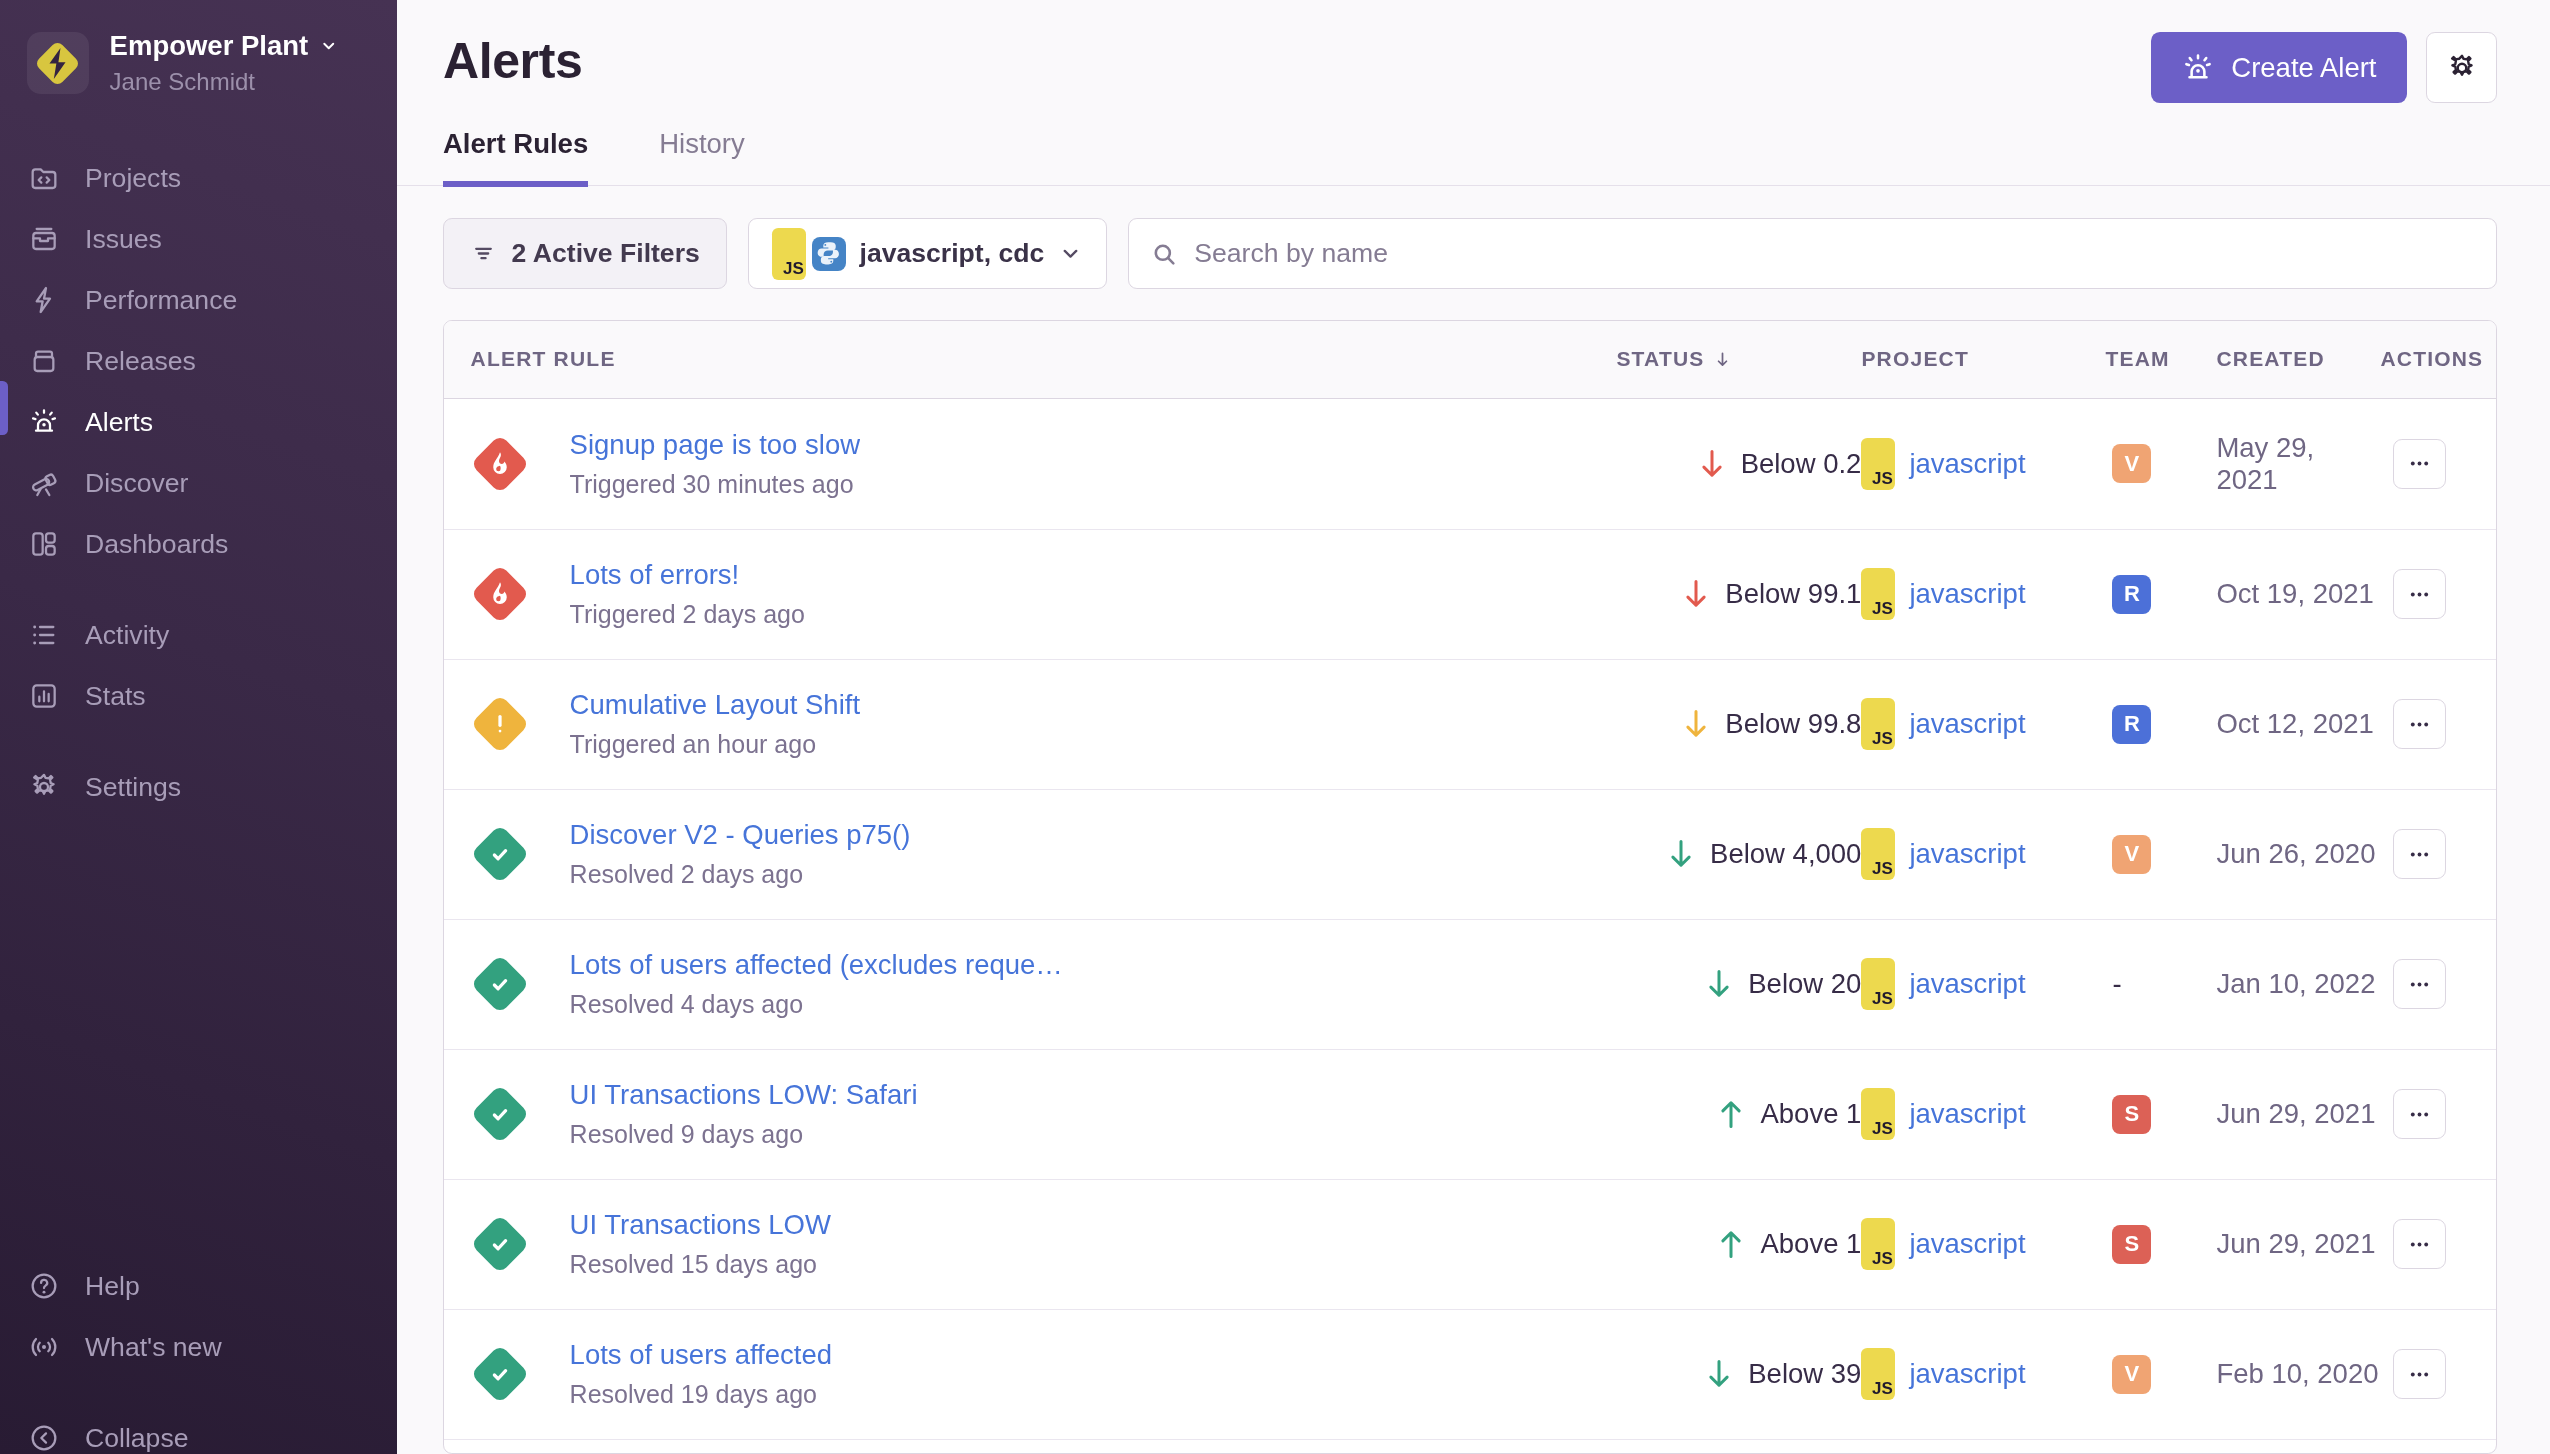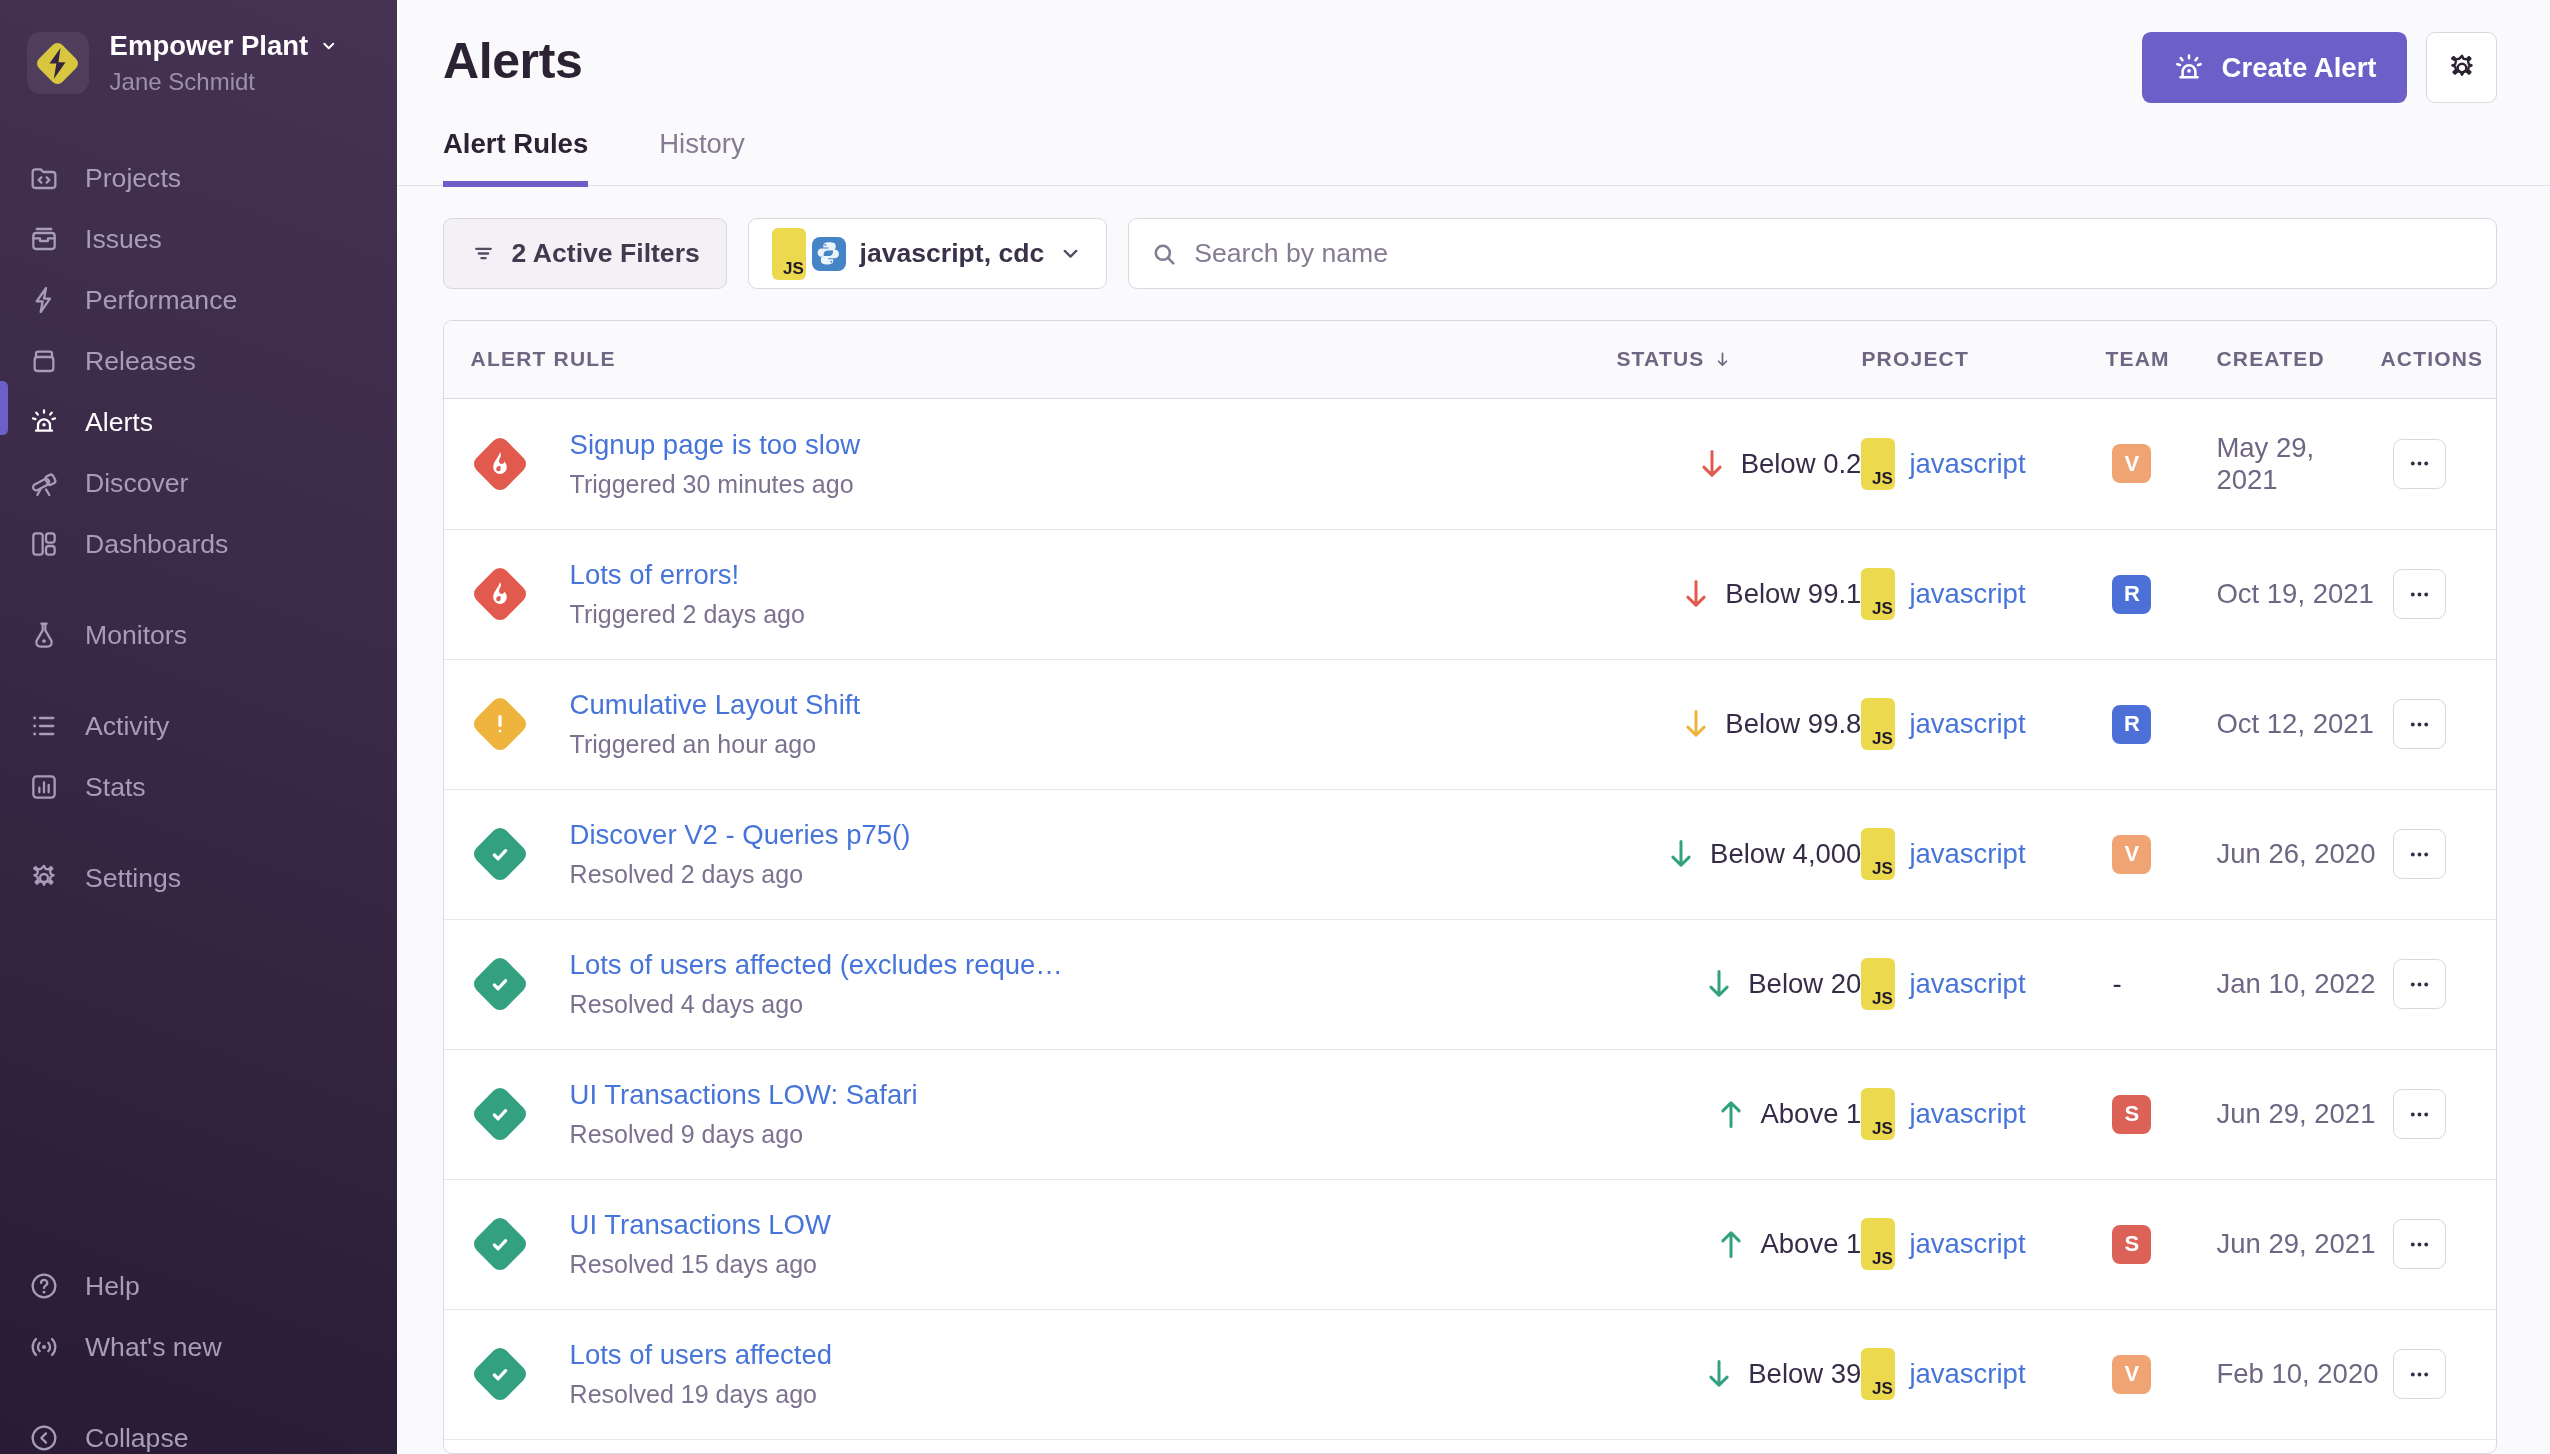--- a/index.html
+++ b/index.html
@@ -35,21 +35,21 @@
   .side-footer { padding-bottom:0; }
   .side-footer .nav-group:last-child { margin-top:30px; padding-bottom:0; }
 
   
   .main { flex:1; display:flex; flex-direction:column; background:var(--bg); min-width:0; }
   .header-row { display:flex; align-items:flex-start; justify-content:space-between;
     margin:32px 53px 0 46px; }
   .page-title { font-size:50px; font-weight:700; color:var(--heading); letter-spacing:-0.4px; }
   .header-actions { display:flex; gap:19.5px; }
   .btn-primary { display:flex; align-items:center; gap:16px; height:71px; padding:0 30px;
-    background:var(--accent); color:#fff; font-size:27.5px; font-weight:700; border:none;
+    background:var(--accent); color:#fff; font-size:27.5px; font-weight:400; border:none;
     border-radius:8.9px; cursor:pointer; font-family:inherit; }
   .btn-primary svg { width:34px; height:34px; stroke:#fff; fill:none; stroke-width:1.8; stroke-linecap:round; }
   .btn-icon { width:71px; height:71px; background:#fff; border:1.8px solid var(--border); border-radius:8.9px;
     display:flex; align-items:center; justify-content:center; cursor:pointer; }
   .btn-icon svg { width:32px; height:32px; stroke:var(--heading); fill:none; stroke-width:1.8;
     stroke-linecap:round; stroke-linejoin:round; }
 
   .tabs-wrap { margin-top:25px; padding:0 53px 0 46px; border-bottom:1.8px solid #e5e0ea; display:flex; gap:71px; }
   .tab { font-size:27.5px; padding-bottom:21px; margin-bottom:-1.8px; cursor:pointer; color:var(--subtle); }
   .tab.active { color:var(--heading); font-weight:600; border-bottom:6.2px solid var(--accent); }
@@ -210,31 +210,20 @@
                   <rect x="13.5" y="13.5" width="6.5" height="6.5" rx="2"></rect>
                 </svg>
               </span>
               <span>Dashboards</span>
             </li>
           </ul>
           <ul class="nav nav-group">
             <li class="nav-item">
               <span class="icon">
                 <svg viewBox="0 0 24 24">
-                  <path d="M10 3.5h4M11 3.5v5L6.6 16a3.2 3.2 0 0 0 2.8 4.8h5.2a3.2 3.2 0 0 0 2.8-4.8L13 8.5v-5"></path>
-                  <circle cx="12" cy="16.5" r="1.4" fill="currentColor" stroke="none"></circle>
-                </svg>
-              </span>
-              <span>Monitors</span>
-            </li>
-          </ul>
-          <ul class="nav nav-group">
-            <li class="nav-item">
-              <span class="icon">
-                <svg viewBox="0 0 24 24">
                   <circle cx="5" cy="6" r="1.1" fill="currentColor" stroke="none"></circle>
                   <path d="M9 6h10"></path>
                   <circle cx="5" cy="12" r="1.1" fill="currentColor" stroke="none"></circle>
                   <path d="M9 12h10"></path>
                   <circle cx="5" cy="18" r="1.1" fill="currentColor" stroke="none"></circle>
                   <path d="M9 18h10"></path>
                 </svg>
               </span>
               <span>Activity</span>
             </li>

